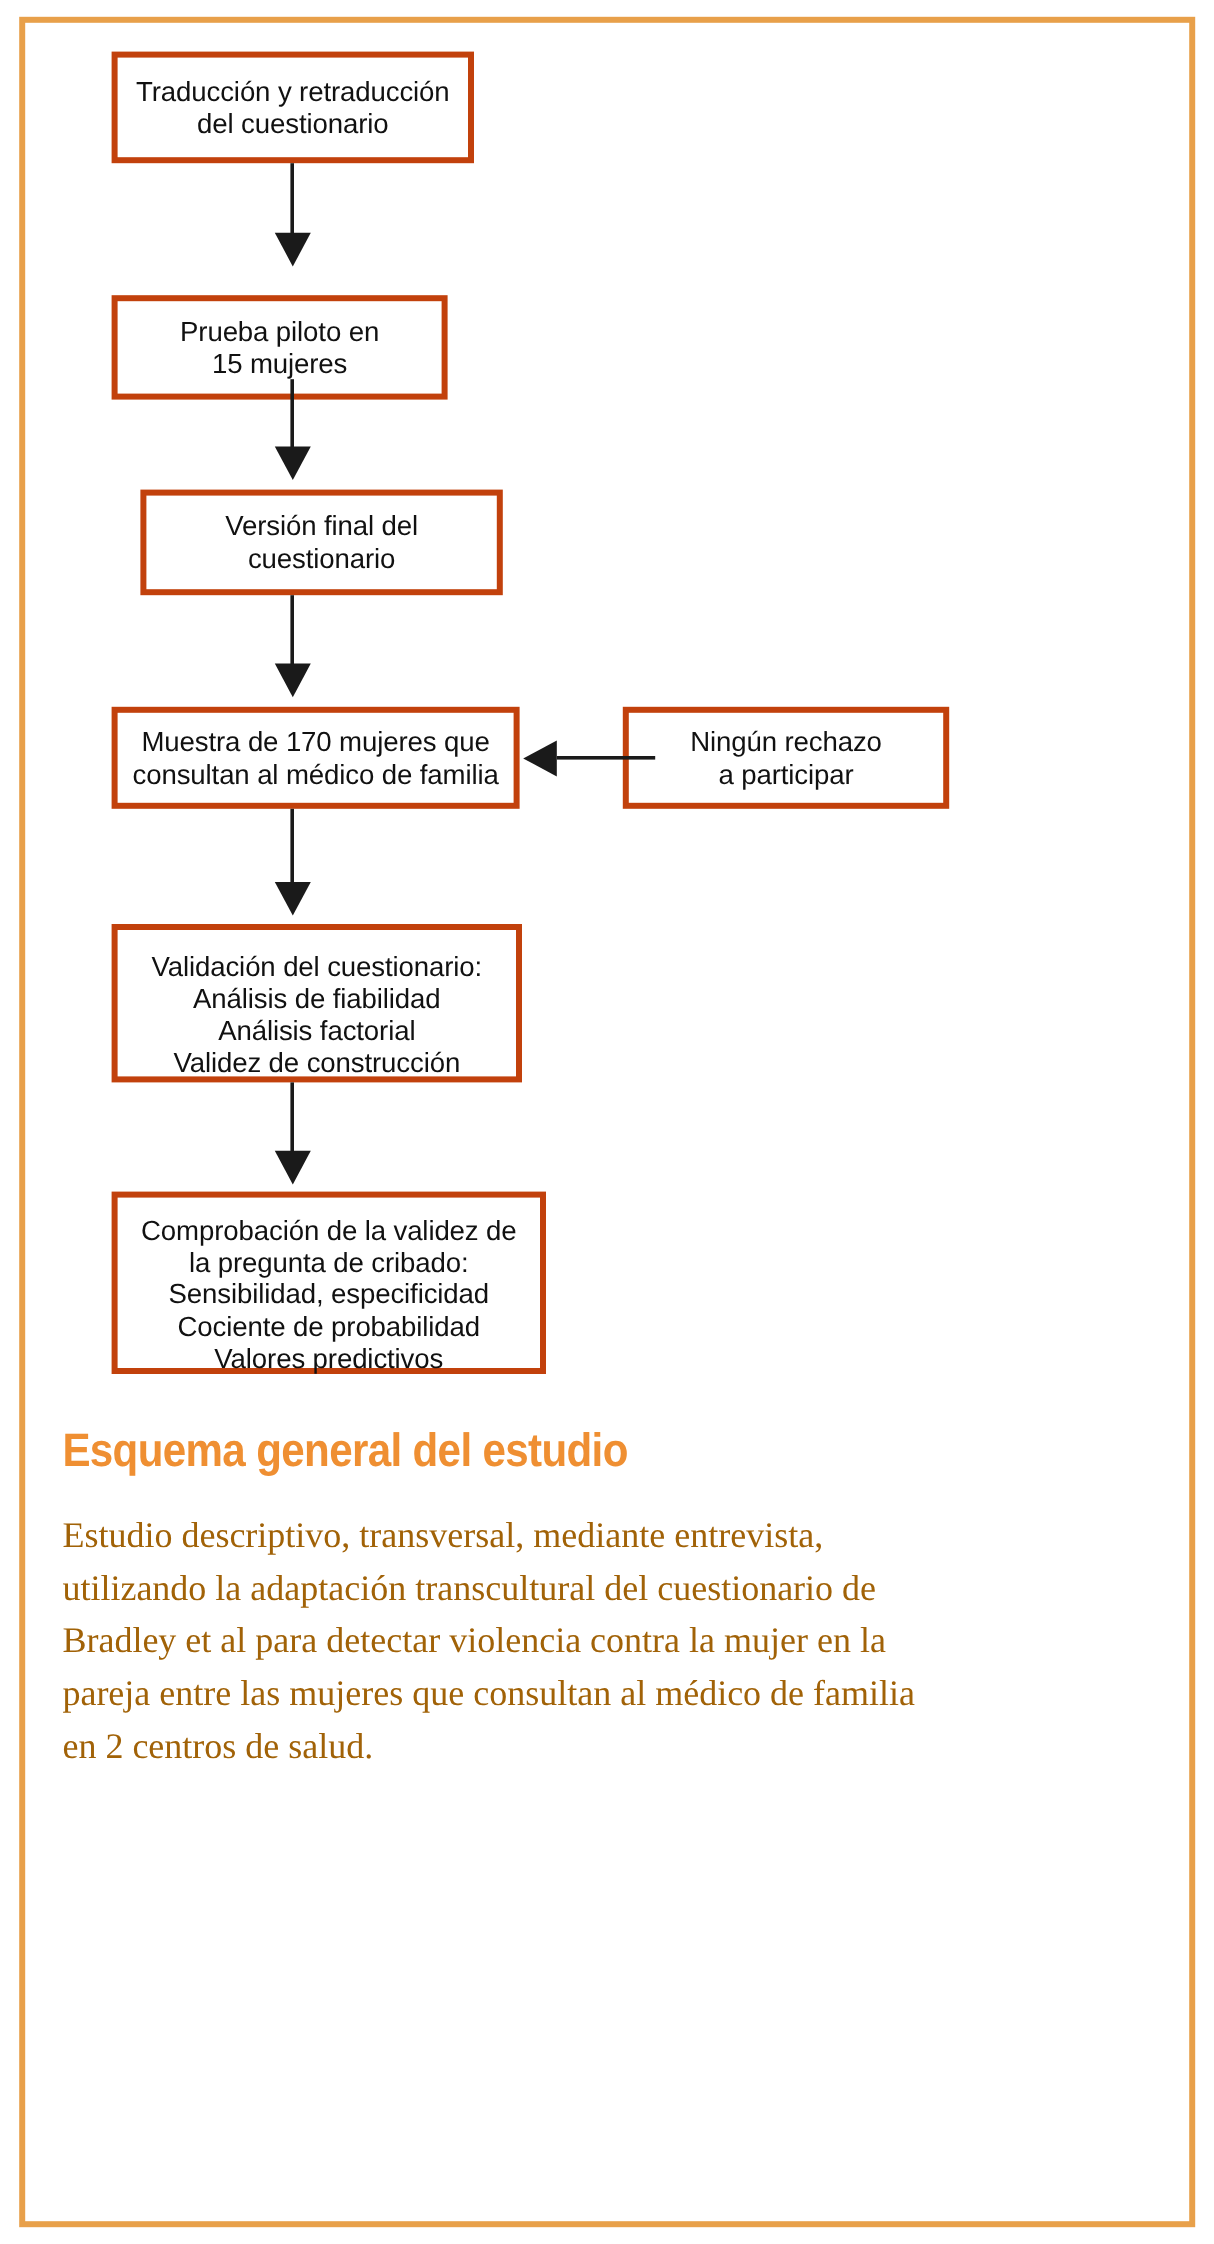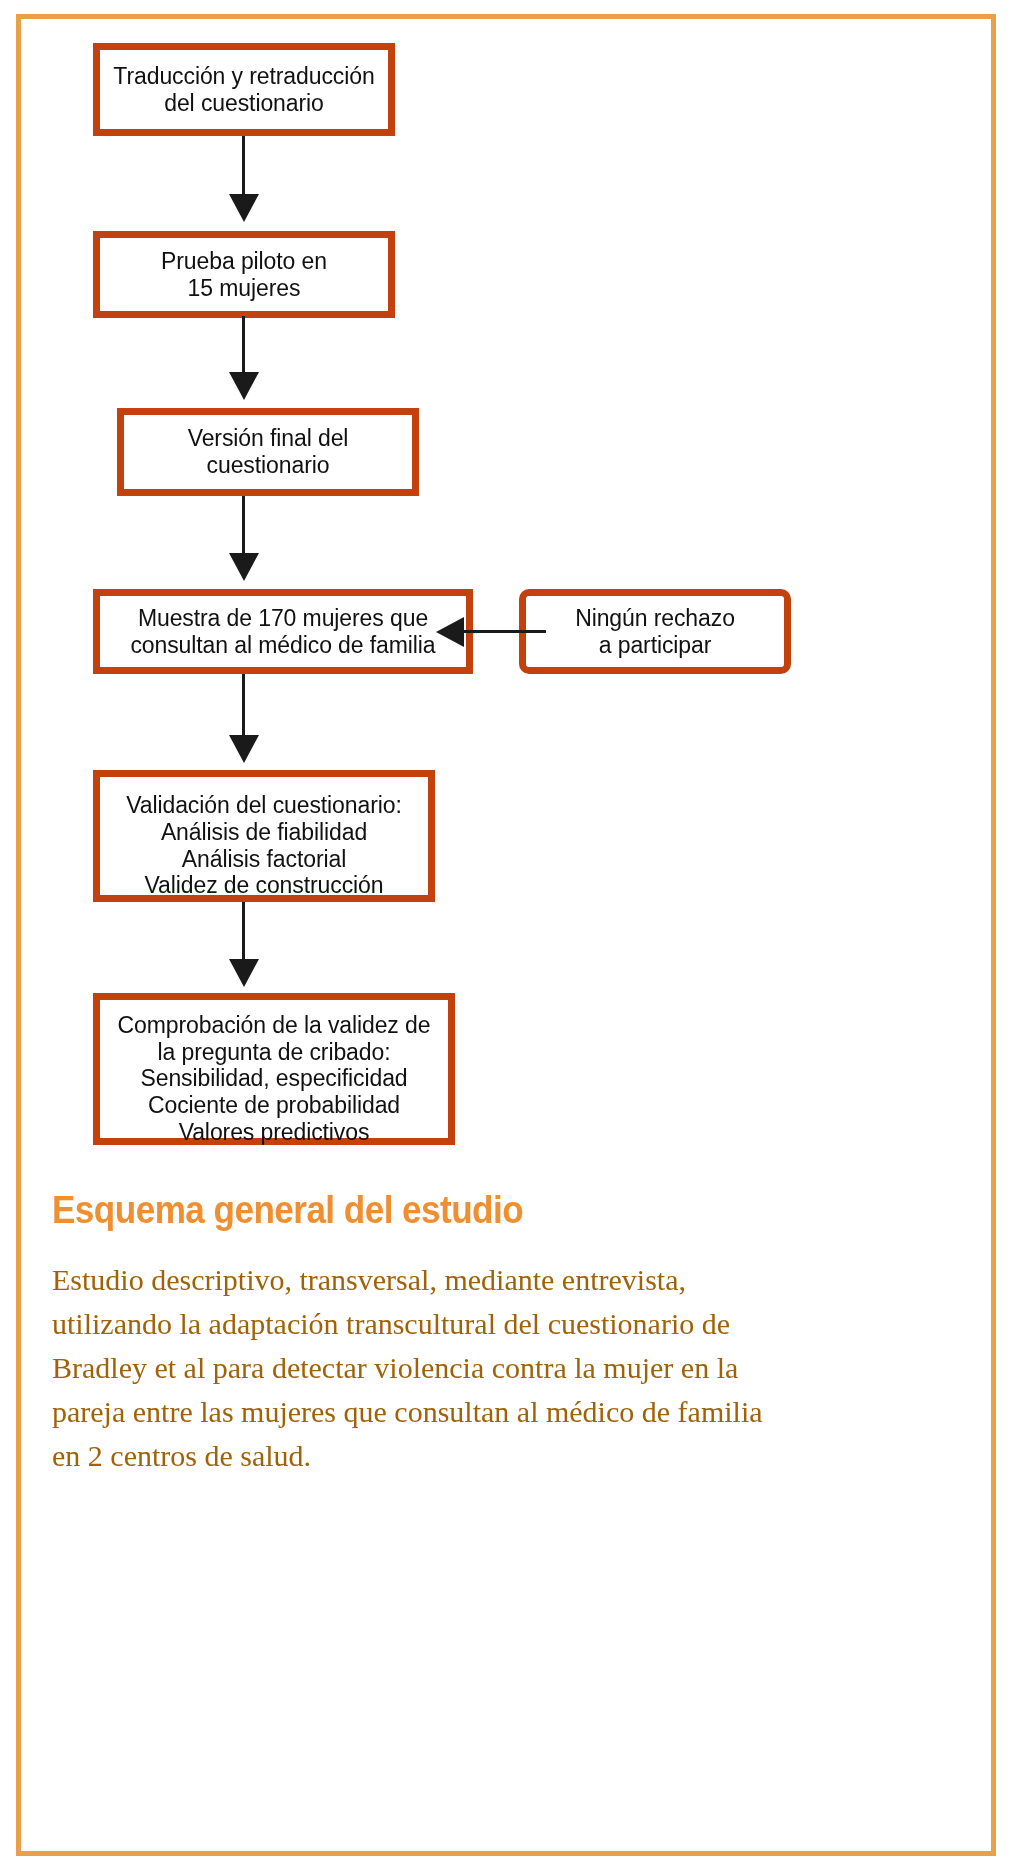--- a/index.html
+++ b/index.html
@@ -31,21 +31,21 @@
   }
   #flow {
     position: absolute;
     left: 0;
     top: 0;
     width: 1012px;
     height: 1870px;
   }
   .node {
     position: absolute;
-    border: 7px solid #c2410c;
+    border: 5px solid #c2410c;
     background: #ffffff;
     box-sizing: border-box;
     display: flex;
     align-items: center;
     justify-content: center;
     text-align: center;
     color: #111111;
     font-family: "Liberation Sans", sans-serif;
     font-size: 23px;
     line-height: 1.16;
@@ -55,24 +55,24 @@
     display: block;
     white-space: pre-line;
   }
   .node.indent .lines {
     text-align: center;
     margin-top: 19px;
   }
 
   
   #n-traduccion { left: 93px;  top: 43px;   width: 302px; height: 93px; }
-  #n-piloto     { left: 93px;  top: 231px;  width: 302px; height: 87px; }
+  #n-piloto     { left: 93px;  top: 246px;  width: 280px; height: 87px; }
   #n-version    { left: 93px;  top: 408px;  width: 302px; height: 88px; margin-left: 24px; }
-  #n-muestra    { left: 93px;  top: 589px;  width: 380px; height: 85px; }
-  #n-rechazo    { left: 519px; top: 589px;  width: 272px; height: 85px; border-radius: 10px; }
+  #n-muestra    { left: 93px;  top: 589px;  width: 340px; height: 85px; }
+  #n-rechazo    { left: 519px; top: 589px;  width: 272px; height: 85px; }
   #n-validacion { left: 93px;  top: 770px;  width: 342px; height: 132px; font-size: 23px; }
   #n-comproba   { left: 93px;  top: 993px;  width: 362px; height: 152px; font-size: 23px; }
 
   
   .vline {
     position: absolute;
     width: 3px;
     background: #1a1a1a;
   }
   .vhead {

